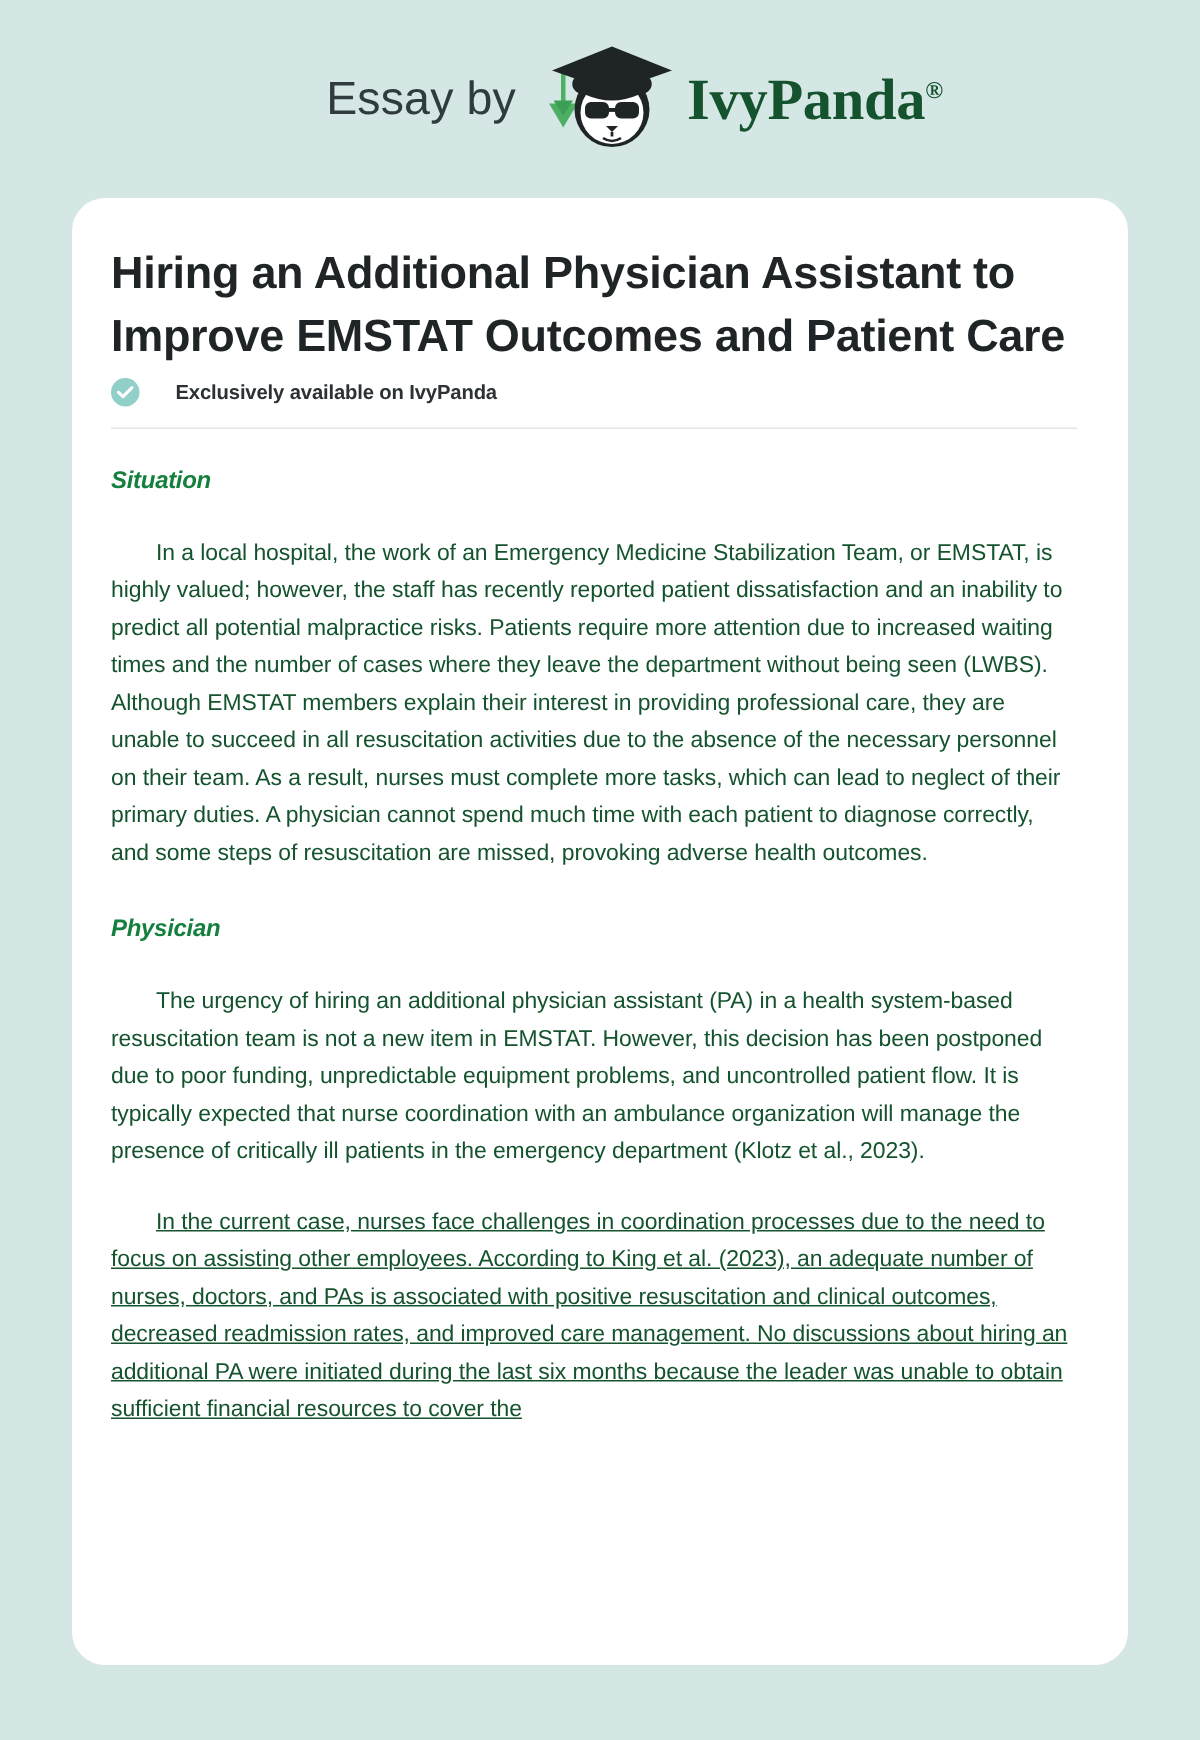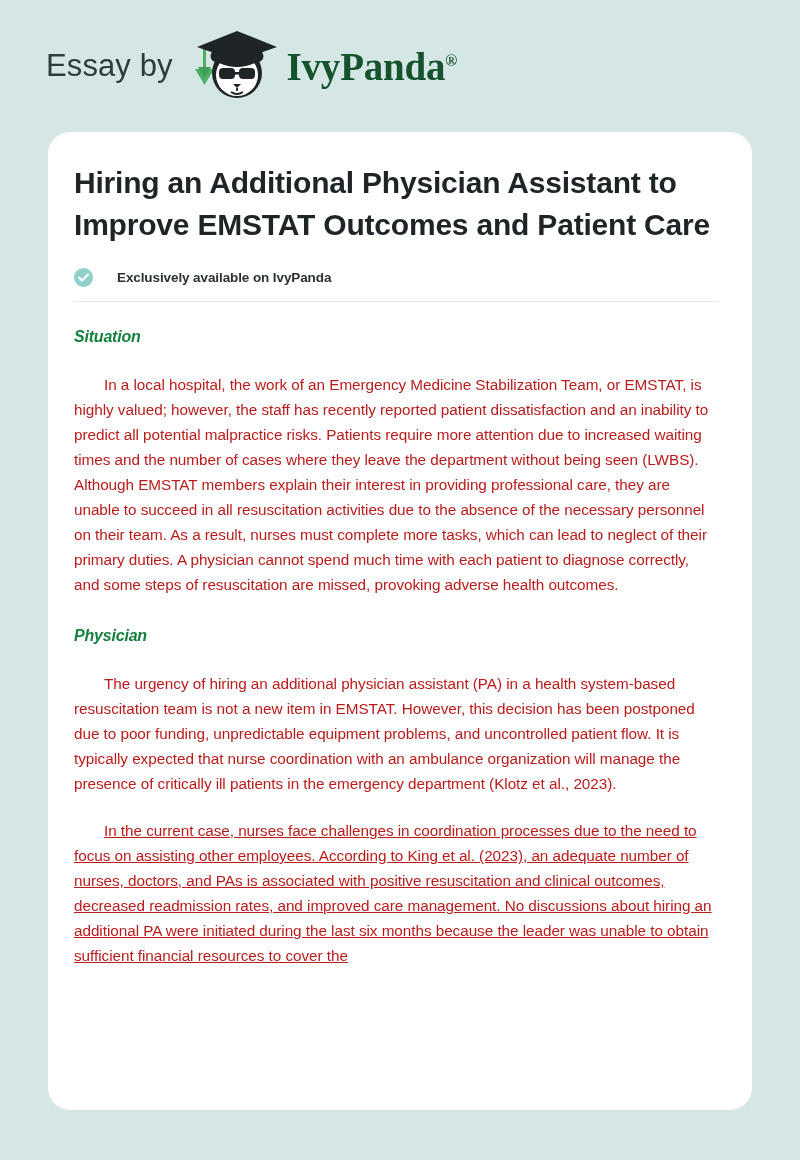--- a/index.html
+++ b/index.html
@@ -18,20 +18,21 @@
   
   .brand-bar {
     position: absolute;
     left: 0;
     top: 0;
     width: 800px;
     height: 132px;
     display: flex;
     align-items: center;
     padding-left: 46px;
+    justify-content: center;
   }
 
   .brand-essay-by {
     font-size: 31px;
     color: #2f3b3c;
     letter-spacing: 0.1px;
     font-weight: 400;
     white-space: nowrap;
   }
 
@@ -76,21 +77,21 @@
     padding: 30px 34px 0 26px;
   }
 
   .doc-title {
     font-size: 30px;
     line-height: 42px;
     font-weight: bold;
     color: #1f2426;
     letter-spacing: -0.2px;
     padding: 0 4px 0 0;
-    margin-bottom: 22px;
+    margin-bottom: 6px;
   }
 
   .exclusive-row {
     display: flex;
     align-items: center;
     gap: 24px;
     margin-bottom: 14px;
   }
 
   .check-badge {
@@ -127,21 +128,21 @@
     font-style: italic;
   }
 
   .section-heading.spaced-top {
     margin-top: 30px;
   }
 
   .body-par {
     font-size: 15.3px;
     line-height: 25px;
-    color: #b91c1c;
+    color: #14532d;
     text-indent: 30px;
     margin-bottom: 22px;
     letter-spacing: -0.05px;
   }
   .body-par:last-child { margin-bottom: 0; text-decoration: underline; }
 </style>
 </head>
 <body>
 
 <div class="brand-bar">

